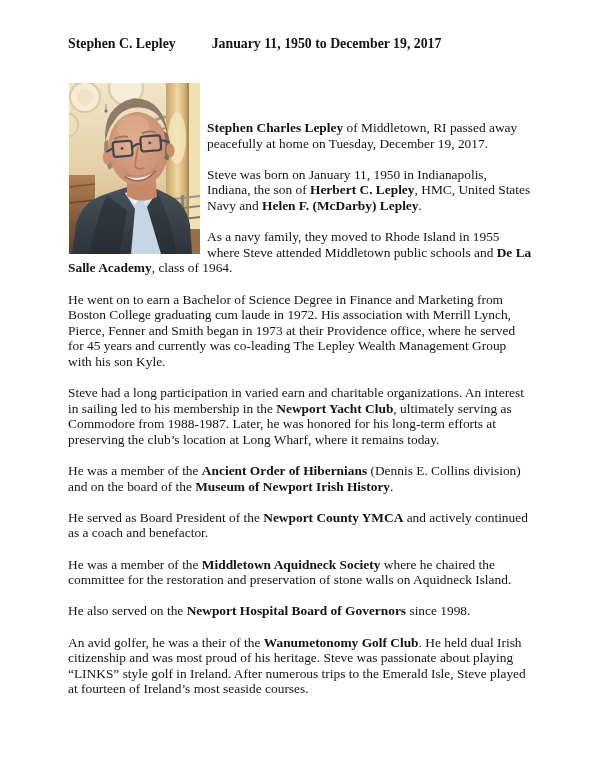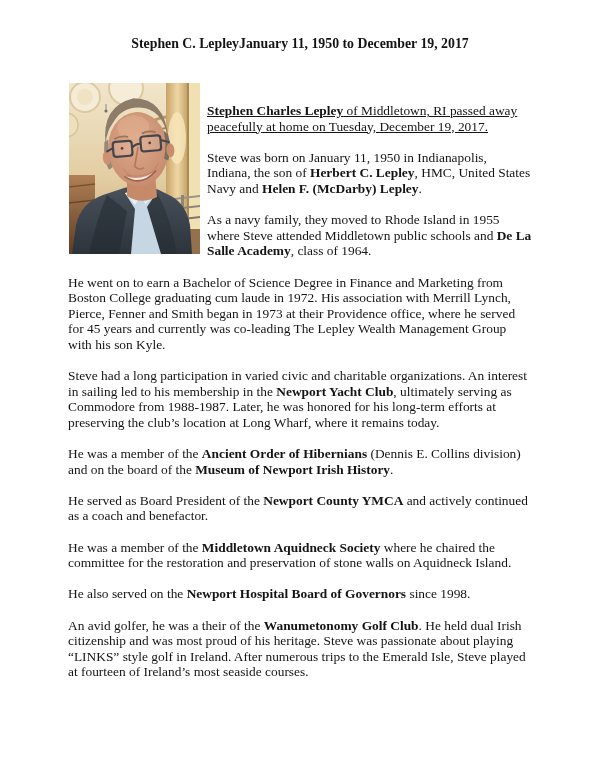--- a/index.html
+++ b/index.html
@@ -1,26 +1,26 @@
 <!DOCTYPE html>
 <html><head>
 <meta charset="utf-8">
 <style>
   html,body{margin:0;padding:0;background:#fff;}
   .page{
     width:600px;height:776px;background:#ffffff;position:relative;overflow:hidden;
     font-family:"Liberation Serif","DejaVu Serif",serif;color:#141414;
   }
   .inner{padding:36px 68px 0 68px;}
-  .hdr{display:flex;justify-content:center;align-items:baseline;
-       font-weight:700;font-size:13.8px;line-height:16px;}
+  .hdr{display:flex;justify-content:flex-start;align-items:baseline;
+       font-weight:700;font-size:13.8px;line-height:16px;gap:36px;}
   .photo{float:left;width:131px;height:171px;margin:31px 7px 0 1px;}
   .photo svg{display:block;width:131px;height:171px;}
   p.para{margin:0 0 15.6px 0;font-size:13.4px;line-height:15.6px;text-align:left;}
-  p.first{margin-top:51px;text-decoration:underline;}
+  p.first{margin-top:68px;}
   p.clear{clear:both;}
   .b{font-weight:700;}
 </style>
 </head>
 <body>
 
 <div class="page">
   <div class="inner">
 
     <div class="hdr">
@@ -117,21 +117,21 @@
           <path d="M53,92 Q69,105 85,89" stroke="#a3614c" stroke-width="1.6" fill="none"></path>
           <path d="M55,91 Q70,96 84,89" stroke="#b9765a" stroke-width="1" fill="none" opacity="0.6"></path>
         </g>
       </svg>
     </figure>
 
     <p class="para first"><span class="b">Stephen Charles Lepley</span><span> of Middletown, RI passed away peacefully at home on Tuesday, December 19, 2017.</span></p>
     <p class="para"><span>Steve was born on January 11, 1950 in Indianapolis, Indiana, the son of </span><span class="b">Herbert C. Lepley</span><span>, HMC, United States Navy and </span><span class="b">Helen F. (McDarby) Lepley</span><span>.</span></p>
     <p class="para"><span>As a navy family, they moved to Rhode Island in 1955 where Steve attended Middletown public schools and </span><span class="b">De La Salle Academy</span><span>, class of 1964.</span></p>
     <p class="para clear"><span>He went on to earn a Bachelor of Science Degree in Finance and Marketing from Boston College graduating cum laude in 1972. His association with Merrill Lynch, Pierce, Fenner and Smith began in 1973 at their Providence office, where he served for 45 years and currently was co-leading The Lepley Wealth Management Group with his son Kyle.</span></p>
-    <p class="para"><span>Steve had a long participation in varied civic and charitable organizations. An interest in sailing led to his membership in the </span><span class="b">Newport Yacht Club</span><span>, ultimately serving as Commodore from 1988-1987. Later, he was honored for his long-term efforts at preserving the club’s location at Long Wharf, where it remains today.</span></p>
+    <p class="para"><span>Steve had a long participation in varied earn and charitable organizations. An interest in sailing led to his membership in the </span><span class="b">Newport Yacht Club</span><span>, ultimately serving as Commodore from 1988-1987. Later, he was honored for his long-term efforts at preserving the club’s location at Long Wharf, where it remains today.</span></p>
     <p class="para"><span>He was a member of the </span><span class="b">Ancient Order of Hibernians</span><span> (Dennis E. Collins division) and on the board of the </span><span class="b">Museum of Newport Irish History</span><span>.</span></p>
     <p class="para"><span>He served as Board President of the </span><span class="b">Newport County YMCA</span><span> and actively continued as a coach and benefactor.</span></p>
     <p class="para"><span>He was a member of the </span><span class="b">Middletown Aquidneck Society</span><span> where he chaired the committee for the restoration and preservation of stone walls on Aquidneck Island.</span></p>
     <p class="para"><span>He also served on the </span><span class="b">Newport Hospital Board of Governors</span><span> since 1998.</span></p>
     <p class="para"><span>An avid golfer, he was a their of the </span><span class="b">Wanumetonomy Golf Club</span><span>. He held dual Irish citizenship and was most proud of his heritage. Steve was passionate about playing “LINKS” style golf in Ireland. After numerous trips to the Emerald Isle, Steve played at fourteen of Ireland’s most seaside courses.</span></p>
 
   </div>
 </div>
 
 </body></html>

